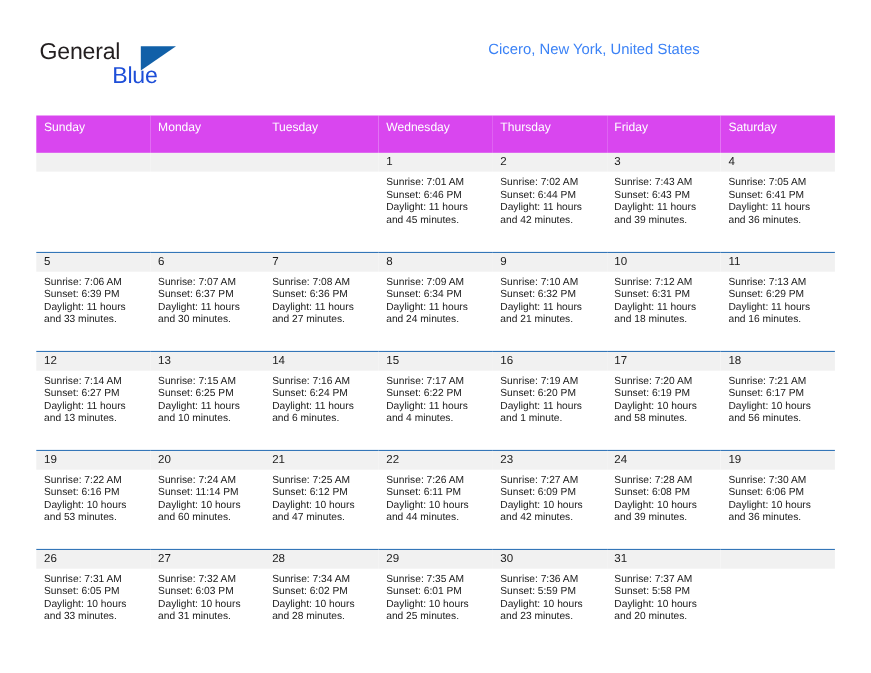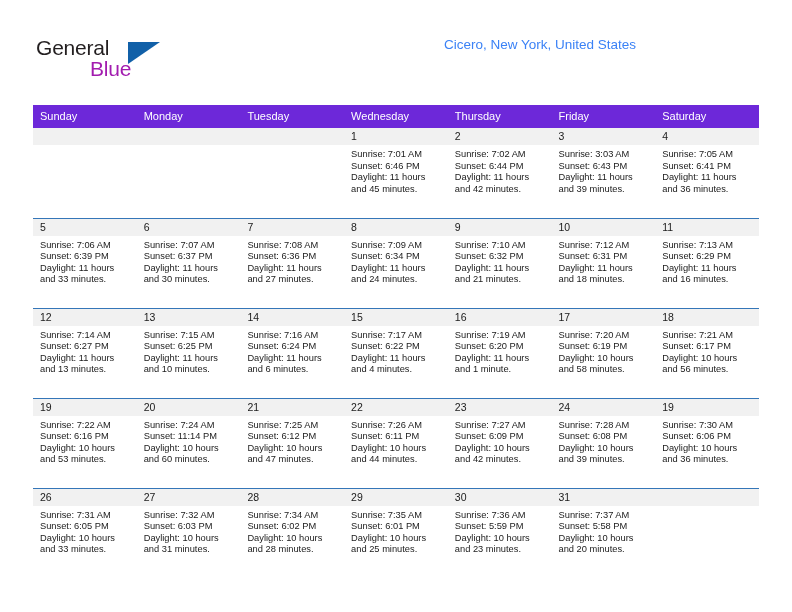--- a/index.html
+++ b/index.html
@@ -40,25 +40,25 @@
     position: absolute;
     left: 0;
     top: 0;
     font-size: 21px;
     letter-spacing: -0.2px;
     color: #231f20;
     font-family: "Liberation Sans", sans-serif;
   }
   .brand-blue {
     position: absolute;
-    left: 54px;
+    left: 66px;
     top: 21px;
     font-size: 21px;
     letter-spacing: -0.2px;
-    color: #a21caf;
+    color: #1d4ed8;
     font-family: "Liberation Sans", sans-serif;
   }
   .brand-triangle {
     position: absolute;
     left: 92px;
     top: 6px;
     width: 0;
     height: 0;
     border-left: 32px solid #1160a8;
     border-bottom: 22px solid transparent;
@@ -92,26 +92,26 @@
     width: 726px;
   }
   table.cal {
     border-collapse: collapse;
     table-layout: fixed;
     width: 726px;
   }
   table.cal col { width: 103.714px; }
 
   thead th.dow {
-    background: #6d28d9;
+    background: #d946ef;
     color: #ffffff;
     font-size: 11px;
     font-weight: normal;
     text-align: left;
-    padding: 5px 0 6px 7px;
+    padding: 5px 0 17px 7px;
     height: 12px;
     line-height: 12px;
     box-sizing: border-box;
   }
 
   td.day {
     vertical-align: top;
     padding: 0;
     height: 90px;
     box-sizing: border-box;
@@ -229,21 +229,21 @@
             <div class="cellbody">
               <div>Sunrise: 7:02 AM</div>
               <div>Sunset: 6:44 PM</div>
               <div>Daylight: 11 hours</div>
               <div>and 42 minutes.</div>
             </div>
           </td>
           <td class="day">
             <div class="daynum-band">3</div>
             <div class="cellbody">
-              <div>Sunrise: 3:03 AM</div>
+              <div>Sunrise: 7:43 AM</div>
               <div>Sunset: 6:43 PM</div>
               <div>Daylight: 11 hours</div>
               <div>and 39 minutes.</div>
             </div>
           </td>
           <td class="day">
             <div class="daynum-band">4</div>
             <div class="cellbody">
               <div>Sunrise: 7:05 AM</div>
               <div>Sunset: 6:41 PM</div>

